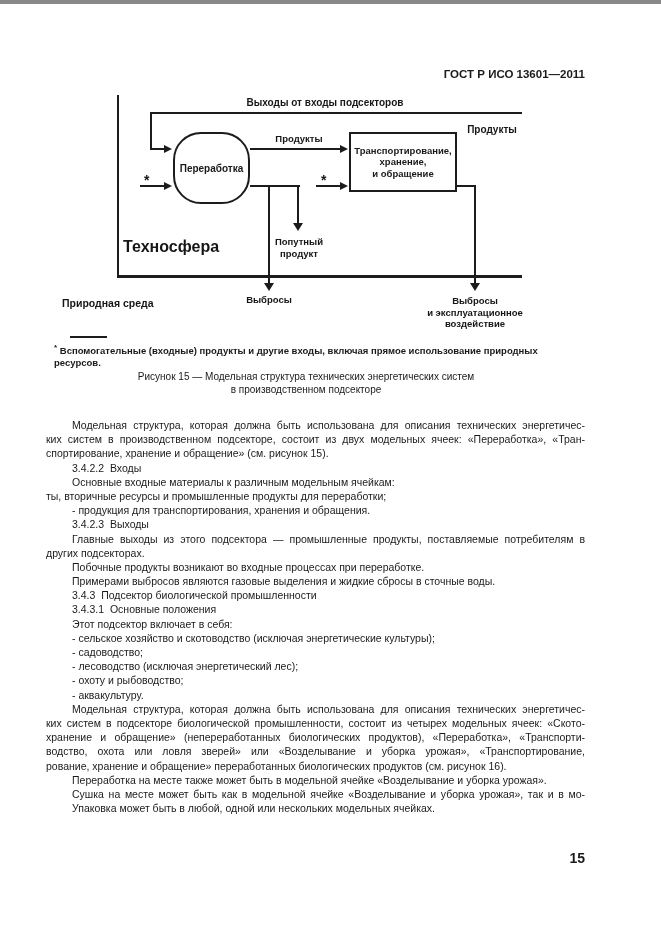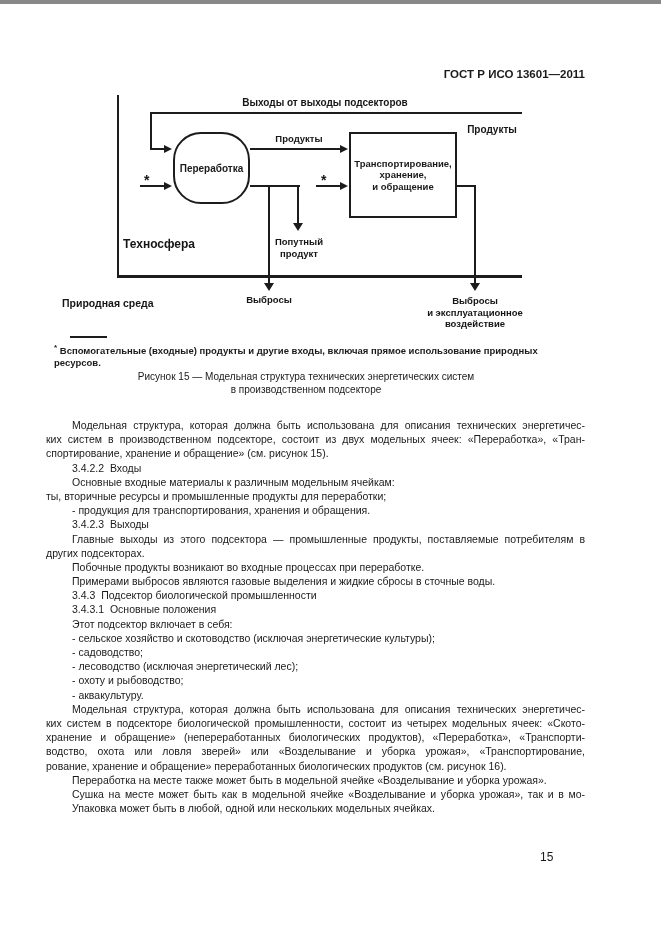--- a/index.html
+++ b/index.html
@@ -20,21 +20,21 @@
     border-left:8.5px solid #1c1c1c; }
   .arr-d { position:absolute; width:0; height:0;
     border-left:5px solid transparent; border-right:5px solid transparent;
     border-top:8.5px solid #1c1c1c; }
   .dlab { position:absolute; font-weight:bold; color:#161616; line-height:1.15; }
   .ctr  { text-align:center; }
   
   .hdr { position:absolute; left:285px; top:64px; width:300px;
          text-align:right; font-weight:bold; font-size:11.5px; }
   .pgnum { position:absolute; left:540px; top:846px; width:45px;
-           text-align:left; font-size:12px; }
+           text-align:right; font-size:14px;font-weight:bold; }
   
   .fn-rule { position:absolute; left:70px; top:332px; width:37px; height:2px; background:#1c1c1c; }
   .fn { position:absolute; left:54px; top:339px; width:516px;
         font-size:9.5px; font-weight:bold; line-height:1.25; }
   .fn sup { font-size:8px; }
   
   .caption { position:absolute; left:0; top:366px; width:612px;
              text-align:center; font-size:10px; line-height:13px; }
   
   .bodytext { position:absolute; left:46px; top:414px; width:539px;
@@ -53,28 +53,28 @@
 
   <div>
 
     <div class="ln" style="left:117px; top:91px;  width:2.4px; height:182px;"></div>
     <div class="ln" style="left:117px; top:271px; width:405px; height:2.6px;"></div>
 
     <div class="ln" style="left:150px; top:108px; width:372px; height:2.4px;"></div>
     <div class="ln" style="left:150px; top:108px; width:2.4px; height:38px;"></div>
     <div class="ln" style="left:150px; top:144px; width:16px; height:2.4px;"></div>
     <div class="arr-r" style="left:164px; top:141px;"></div>
-    <div class="dlab ctr" style="left:200px; top:93px; width:250px; font-size:10px;">Выходы от выходы подсекторов</div>
+    <div class="dlab ctr" style="left:200px; top:93px; width:250px; font-size:10px;">Выходы от входы подсекторов</div>
     <div class="dlab" style="left:452px; top:120px; width:80px; font-size:10px; text-align:center;">Продукты</div>
 
     <div class="box" style="left:173px; top:128px; width:77px; height:72px; font-size:10px; font-weight:bold;border-radius:28px;">
       <span>Переработка</span>
     </div>
 
-    <div class="box" style="left:349px; top:128px; width:108px; height:86px; font-size:9.5px; font-weight:bold; line-height:11.5px;">
+    <div class="box" style="left:349px; top:128px; width:108px; height:60px; font-size:9.5px; font-weight:bold; line-height:11.5px;">
       <span>Транспортирование,</span>
       <span>хранение,</span>
       <span>и обращение</span>
     </div>
 
     <div class="ln" style="left:250px; top:144px; width:91px; height:2.4px;"></div>
     <div class="arr-r" style="left:340px; top:141px;"></div>
     <div class="dlab ctr" style="left:254px; top:130px; width:90px; font-size:9.5px;">Продукты</div>
 
     <div class="ln" style="left:140px; top:181px; width:25px; height:2.4px;"></div>
@@ -99,21 +99,21 @@
 
     <div class="ln" style="left:455px; top:181px; width:21px; height:2.4px;"></div>
     <div class="ln" style="left:474px; top:181px; width:2.4px; height:98px;"></div>
     <div class="arr-d" style="left:470px; top:279px;"></div>
     <div class="dlab ctr" style="left:411px; top:291px; width:128px; font-size:9.5px; line-height:11.5px;">
       <div>Выбросы</div>
       <div>и эксплуатационное</div>
       <div>воздействие</div>
     </div>
 
-    <div class="dlab" style="left:123px; top:234px; font-size:12px;">Техносфера</div>
+    <div class="dlab" style="left:123px; top:234px; font-size:16px;">Техносфера</div>
     <div class="dlab" style="left:62px; top:293px; font-size:10.5px;">Природная среда</div>
 
     <div class="fn-rule"></div>
     <div class="fn"><sup>*</sup><span> Вспомогательные (входные) продукты и другие входы, включая прямое использование природных ресурсов.</span></div>
 
     <div class="caption">
       <div>Рисунок 15 — Модельная структура технических энергетических систем</div>
       <div>в производственном подсекторе</div>
     </div>
   </div>

